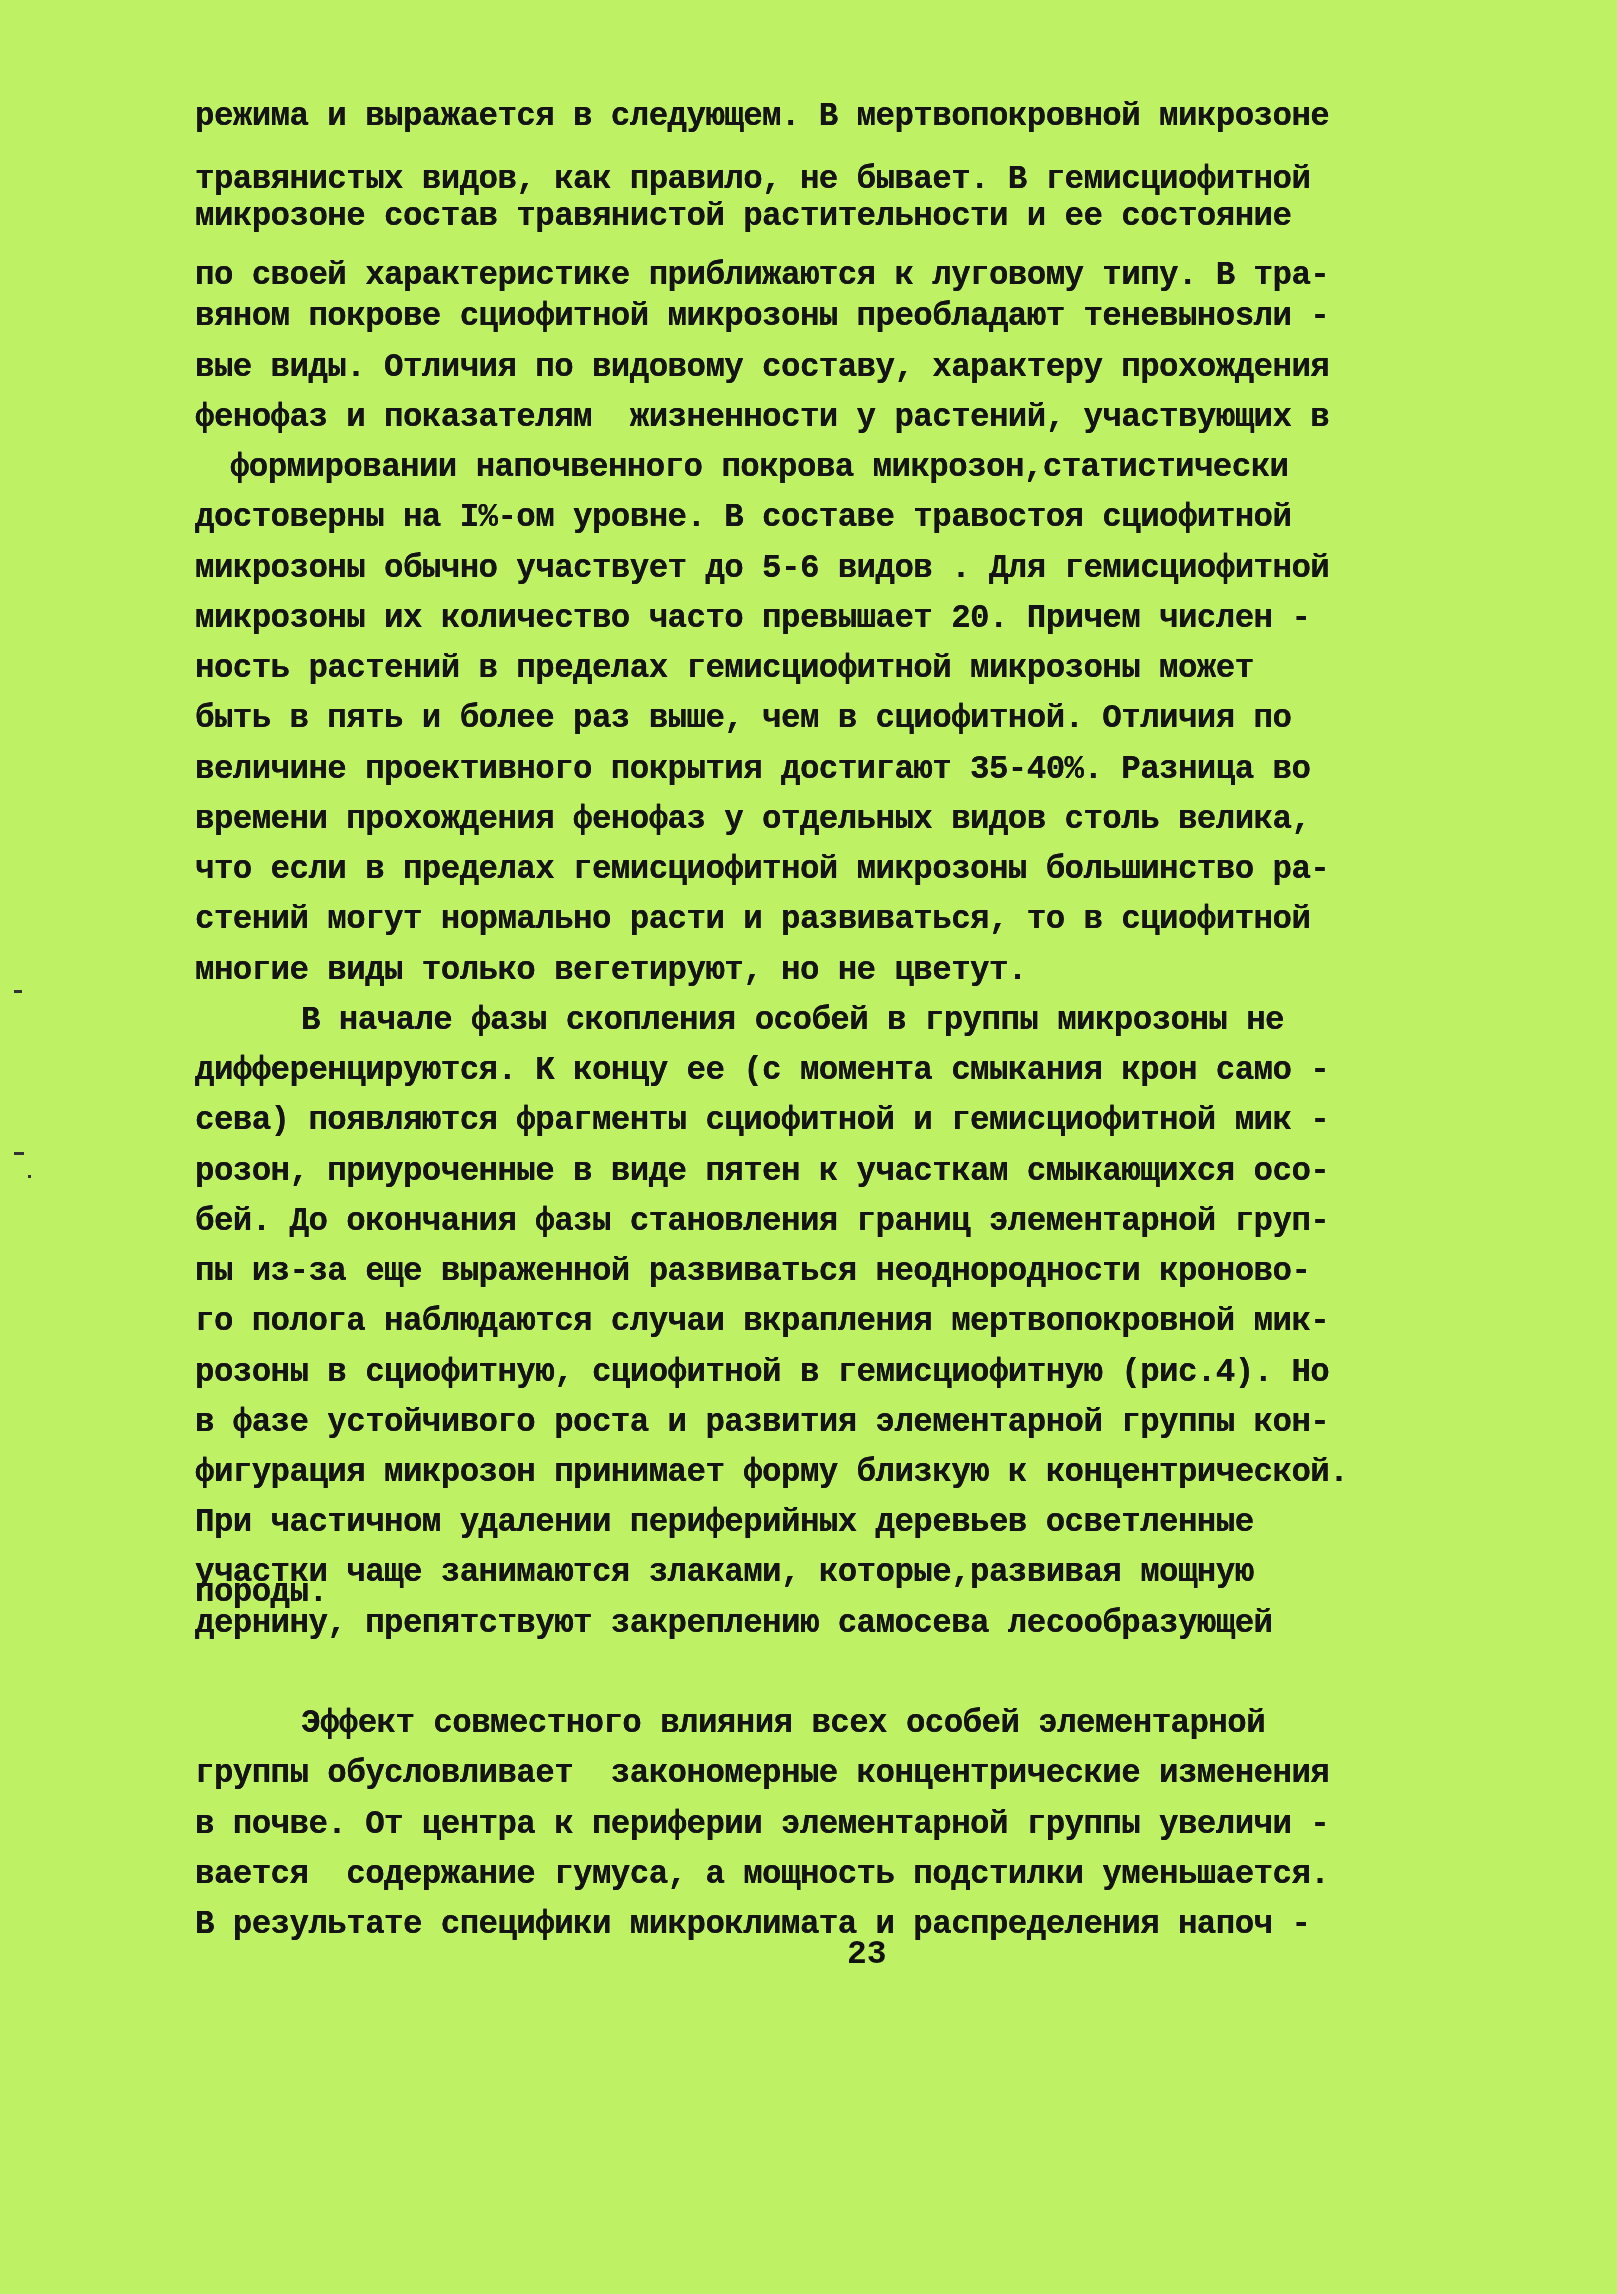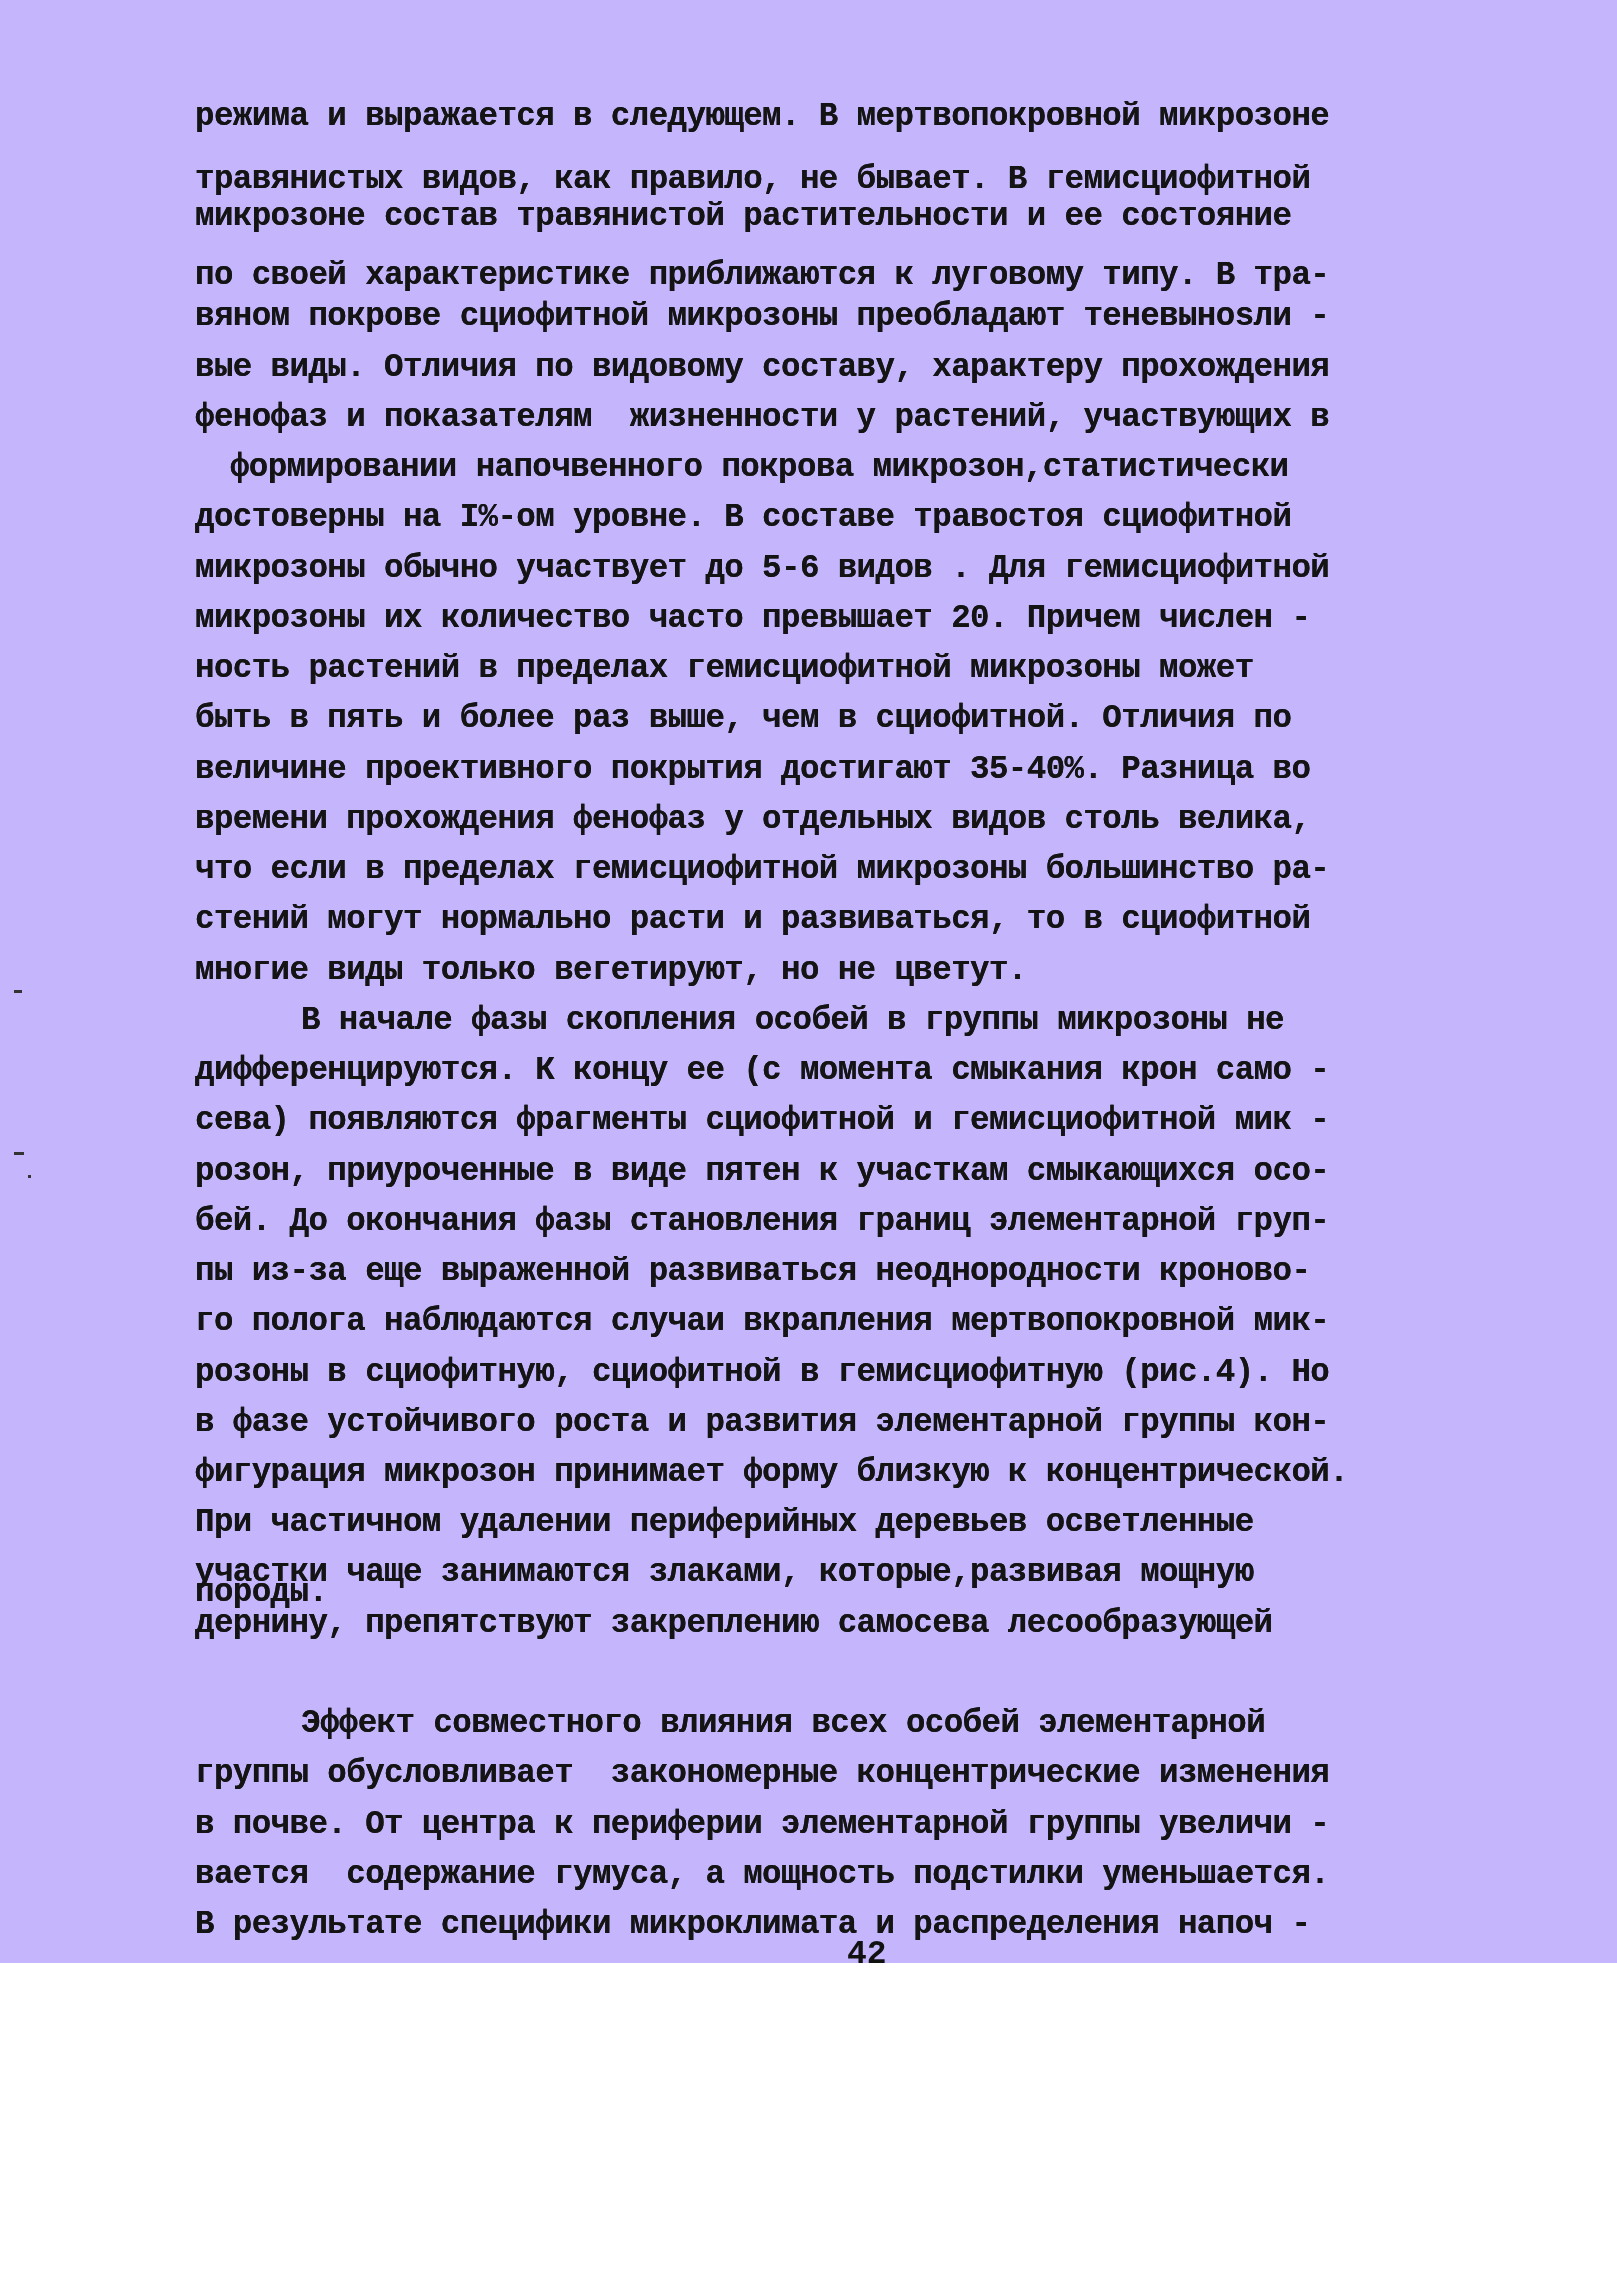--- a/index.html
+++ b/index.html
@@ -1,19 +1,19 @@
 <!DOCTYPE html>
 <html><head>
   <meta charset="utf-8">
   <style>
     html, body { margin: 0; padding: 0; background: #ffffff; }
     body { width: 1617px; height: 2294px; position: relative; overflow: hidden; }
     .page {
-      position: absolute; left: 0; top: 0; width: 1617px; height: 1963px;
-      background: #c4b5fd;
+      position: absolute; left: 0; top: 0; width: 1617px; height: 2294px;
+      background: #bef264;
     }
     .line {
       position: absolute;
       left: 195px;
       font-family: "Liberation Mono", "DejaVu Sans Mono", monospace;
       font-size: 32.5px;
       color: #141414;
       white-space: pre;
       letter-spacing: -0.6px;
       line-height: 39px;
@@ -73,19 +73,19 @@
   </div>
 
   <div>
     <div class="line indent" style="top:1704px">Эффект совместного влияния всех особей элементарной</div>
     <div class="line" style="top:1754px">группы обусловливает  закономерные концентрические изменения</div>
     <div class="line" style="top:1805px">в почве. От центра к периферии элементарной группы увеличи -</div>
     <div class="line" style="top:1855px">вается  содержание гумуса, а мощность подстилки уменьшается.</div>
     <div class="line" style="top:1905px">В результате специфики микроклимата и распределения напоч -</div>
   </div>
 
-  <div class="pagenum">42</div>
+  <div class="pagenum">23</div>
 
   <div class="speck" style="left:13.8px;top:990px;width:7.9px;height:3px"></div>
   <div class="speck" style="left:13.8px;top:1152px;width:9.9px;height:3px"></div>
   <div class="speck" style="left:27.6px;top:1175px;width:3px;height:3px"></div>
 </div>
 
 
 </body></html>

